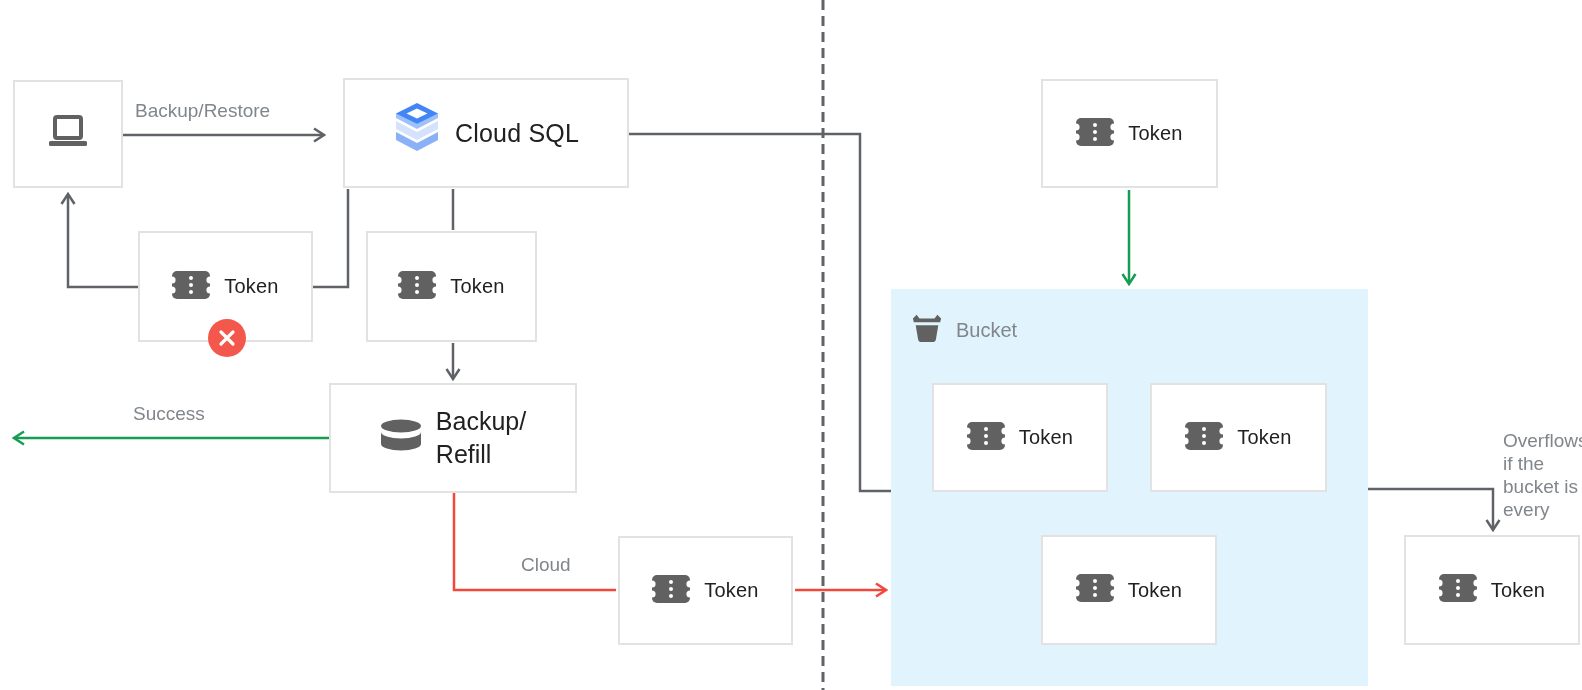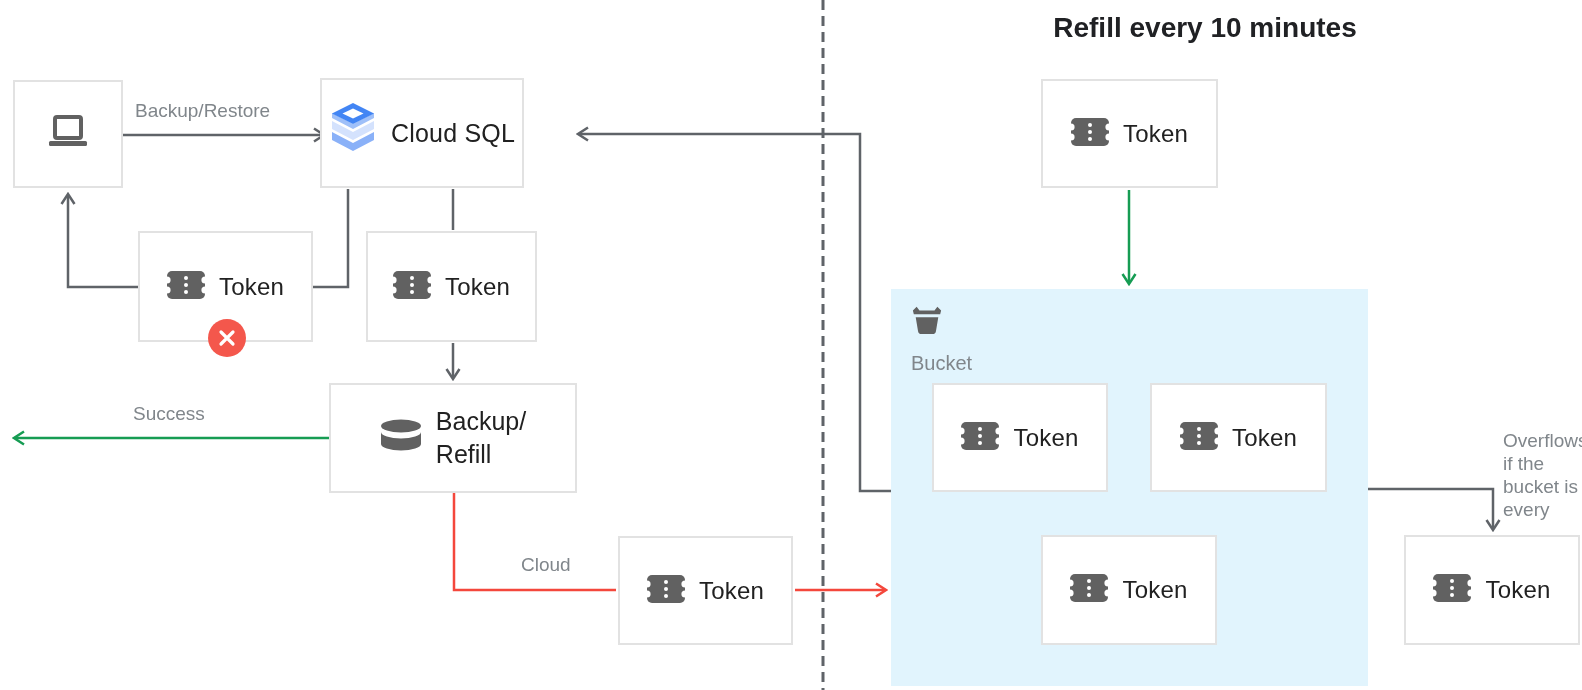--- a/index.html
+++ b/index.html
@@ -4,26 +4,26 @@
 <style>
   html,body{margin:0;padding:0;background:#ffffff;}
   body{font-family:"Liberation Sans", sans-serif;}
   #canvas{position:relative;width:1582px;height:690px;background:#ffffff;overflow:hidden;}
   .layer{position:absolute;left:0;top:0;width:1582px;height:690px;}
   .node{
     position:absolute;background:#ffffff;border:2px solid #e2e2e2;
     display:flex;align-items:center;justify-content:center;gap:14px;
     box-sizing:border-box;z-index:3;
   }
-  .node .nlabel{font-size:24px;color:#212121;letter-spacing:.2px;}
+  .node .nlabel{font-size:20px;color:#212121;letter-spacing:.2px;}
   .bucket{
     position:absolute;left:891px;top:289px;width:477px;height:397px;
     background:#e1f4fd;z-index:1;
   }
-  .bucket-head{position:absolute;left:20px;top:16px;display:flex;gap:13px;flex-direction:column;}
+  .bucket-head{position:absolute;left:20px;top:24px;display:flex;align-items:center;gap:13px;}
   .bucket-head .blabel{font-size:20px;color:#80868b;}
   .edge-label{position:absolute;color:#80868b;font-size:19px;z-index:4;line-height:23px;}
   .title{
     position:absolute;left:1020px;top:12px;width:370px;text-align:center;
     font-size:28px;font-weight:bold;color:#202124;z-index:4;
   }
   .badge{
     position:absolute;left:208px;top:319px;width:38px;height:38px;border-radius:50%;
     background:#f4574c;display:flex;align-items:center;justify-content:center;z-index:5;
   }
@@ -77,40 +77,39 @@
       <path d="M329,438 L15,438" marker-end="url(#agreen)"></path>
       <path d="M1129,190 L1129,283" marker-end="url(#agreen)"></path>
     </g>
 
     <g stroke="#f4473c" stroke-width="2.5" fill="none">
       <path d="M454,493 L454,590 L616,590"></path>
       <path d="M795,590 L885,590" marker-end="url(#ared)"></path>
     </g>
   </svg>
 
-  <div class="title">Refill every 10 minutes</div>
 
   <div class="edge-label" style="left:135px;top:99px;width:130px;text-align:center;">Backup/Restore</div>
   <div class="edge-label" style="left:133px;top:402px;">Success</div>
   <div class="edge-label" style="left:521px;top:553px;">Cloud</div>
   <div class="edge-label" style="left:1480px;top:429px;margin-left:23px;">
     <span class="bk-line1">Overflows if the</span>
     <span class="bk-line1">bucket is every</span>
   </div>
 
   <div class="node" style="left:13px;top:80px;width:110px;height:108px;">
     <span>
       <svg width="44" height="36" viewBox="0 0 44 36">
         <rect x="9" y="3" width="26" height="21" rx="2" fill="none" stroke="#616161" stroke-width="4"></rect>
         <rect x="3" y="27" width="38" height="5" rx="1.5" fill="#616161"></rect>
       </svg>
     </span>
   </div>
 
-  <div class="node" style="left:320px;top:78px;width:204px;height:110px;">
+  <div class="node" style="left:343px;top:78px;width:286px;height:110px;">
     <span>
       <svg width="48" height="56" viewBox="0 0 48 56">
         <path d="M3,29 L24,40 L45,29 L45,37 L24,48 L3,37 Z" fill="#8ab1f8"></path>
         <path d="M3,18 L24,29 L45,18 L45,26 L24,37 L3,26 Z" fill="#d4e2fd"></path>
         <path d="M3,10 L24,21 L45,10 L45,15 L24,26 L3,15 Z" fill="#9fc0f9"></path>
         <polygon points="24,0 45,10.5 24,21 3,10.5" fill="#4285f4"></polygon>
         <polygon points="24,5.5 34.5,10.5 24,15.5 13.5,10.5" fill="#ffffff"></polygon>
       </svg>
     </span>
     <span class="nlabel" style="font-size:25px;">Cloud SQL</span>

